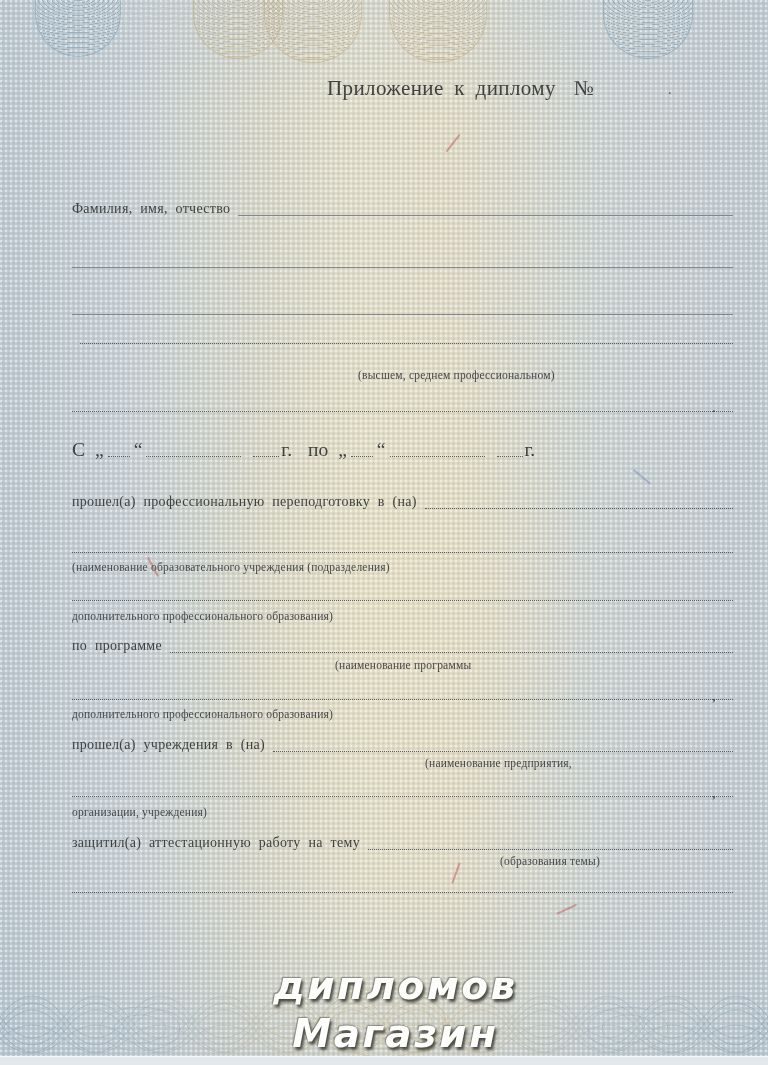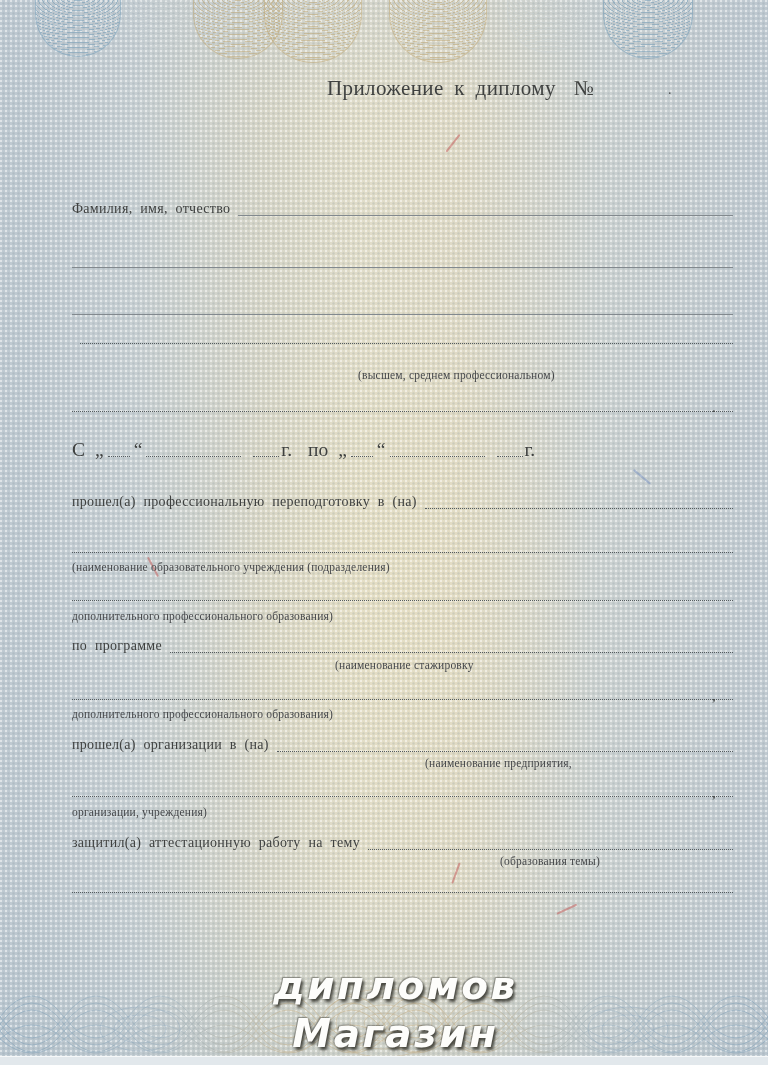--- a/index.html
+++ b/index.html
@@ -123,27 +123,27 @@
   </div>
   <div class="hr dot-b" style="top:552px;"></div>
   <div class="hint full" style="top:561px;">(наименование образовательного учреждения (подразделения)</div>
   <div class="hr dot-b" style="top:600px;"></div>
   <div class="hint full" style="top:610px;">дополнительного профессионального образования)</div>
 
   <div class="row" style="top:634px;">
     <span class="lbl">по программе</span>
     <span class="lead dot-b"></span>
   </div>
-  <div class="hint" style="left:335px;top:659px;width:225px;">(наименование стажировку</div>
+  <div class="hint" style="left:335px;top:659px;width:225px;">(наименование программы</div>
   <div class="hr dot-b" style="top:699px;"></div>
   <span class="punct" style="left:712px;top:688px;">,</span>
   <div class="hint full" style="top:708px;">дополнительного профессионального образования)</div>
 
   <div class="row" style="top:733px;">
-    <span class="lbl">прошел(а) организации в (на)</span>
+    <span class="lbl">прошел(а) учреждения в (на)</span>
     <span class="lead dot-b"></span>
   </div>
   <div class="hint" style="left:425px;top:757px;width:235px;">(наименование предприятия,</div>
   <div class="hr dot-b" style="top:796px;"></div>
   <span class="punct" style="left:712px;top:785px;">,</span>
   <div class="hint full" style="top:806px;">организации, учреждения)</div>
 
   <div class="row" style="top:831px;">
     <span class="lbl">защитил(а) аттестационную работу на тему</span>
     <span class="lead dot-b"></span>

